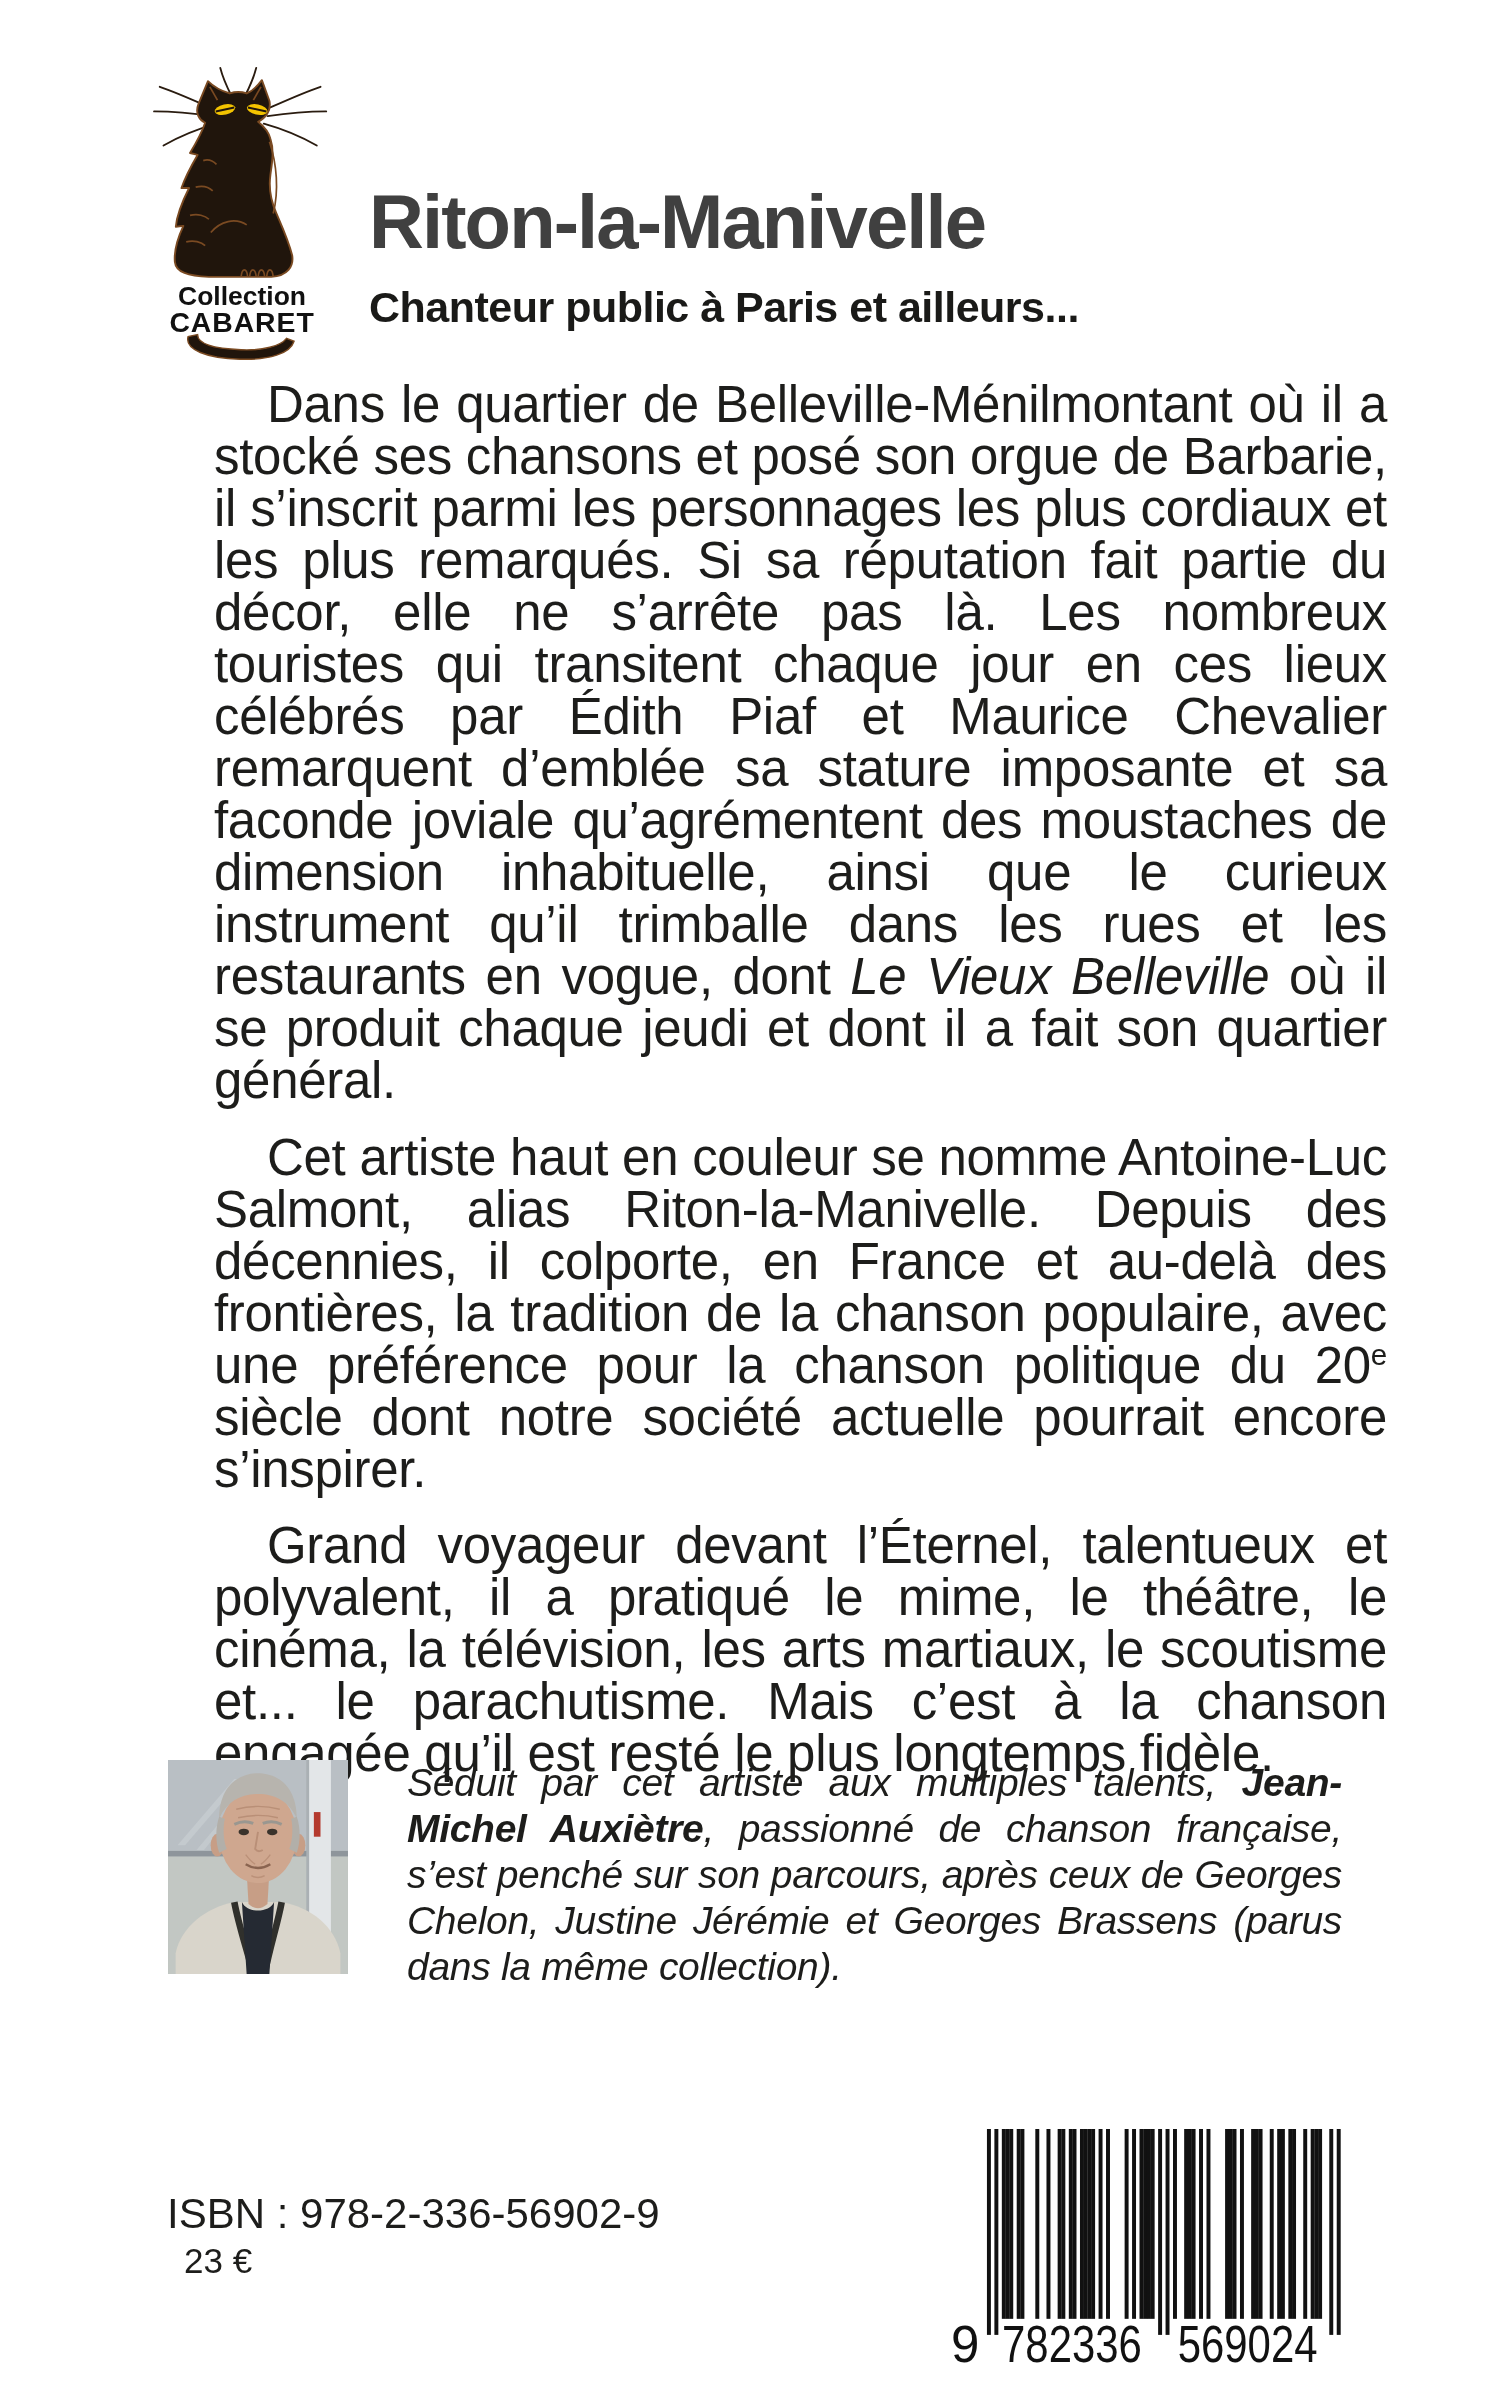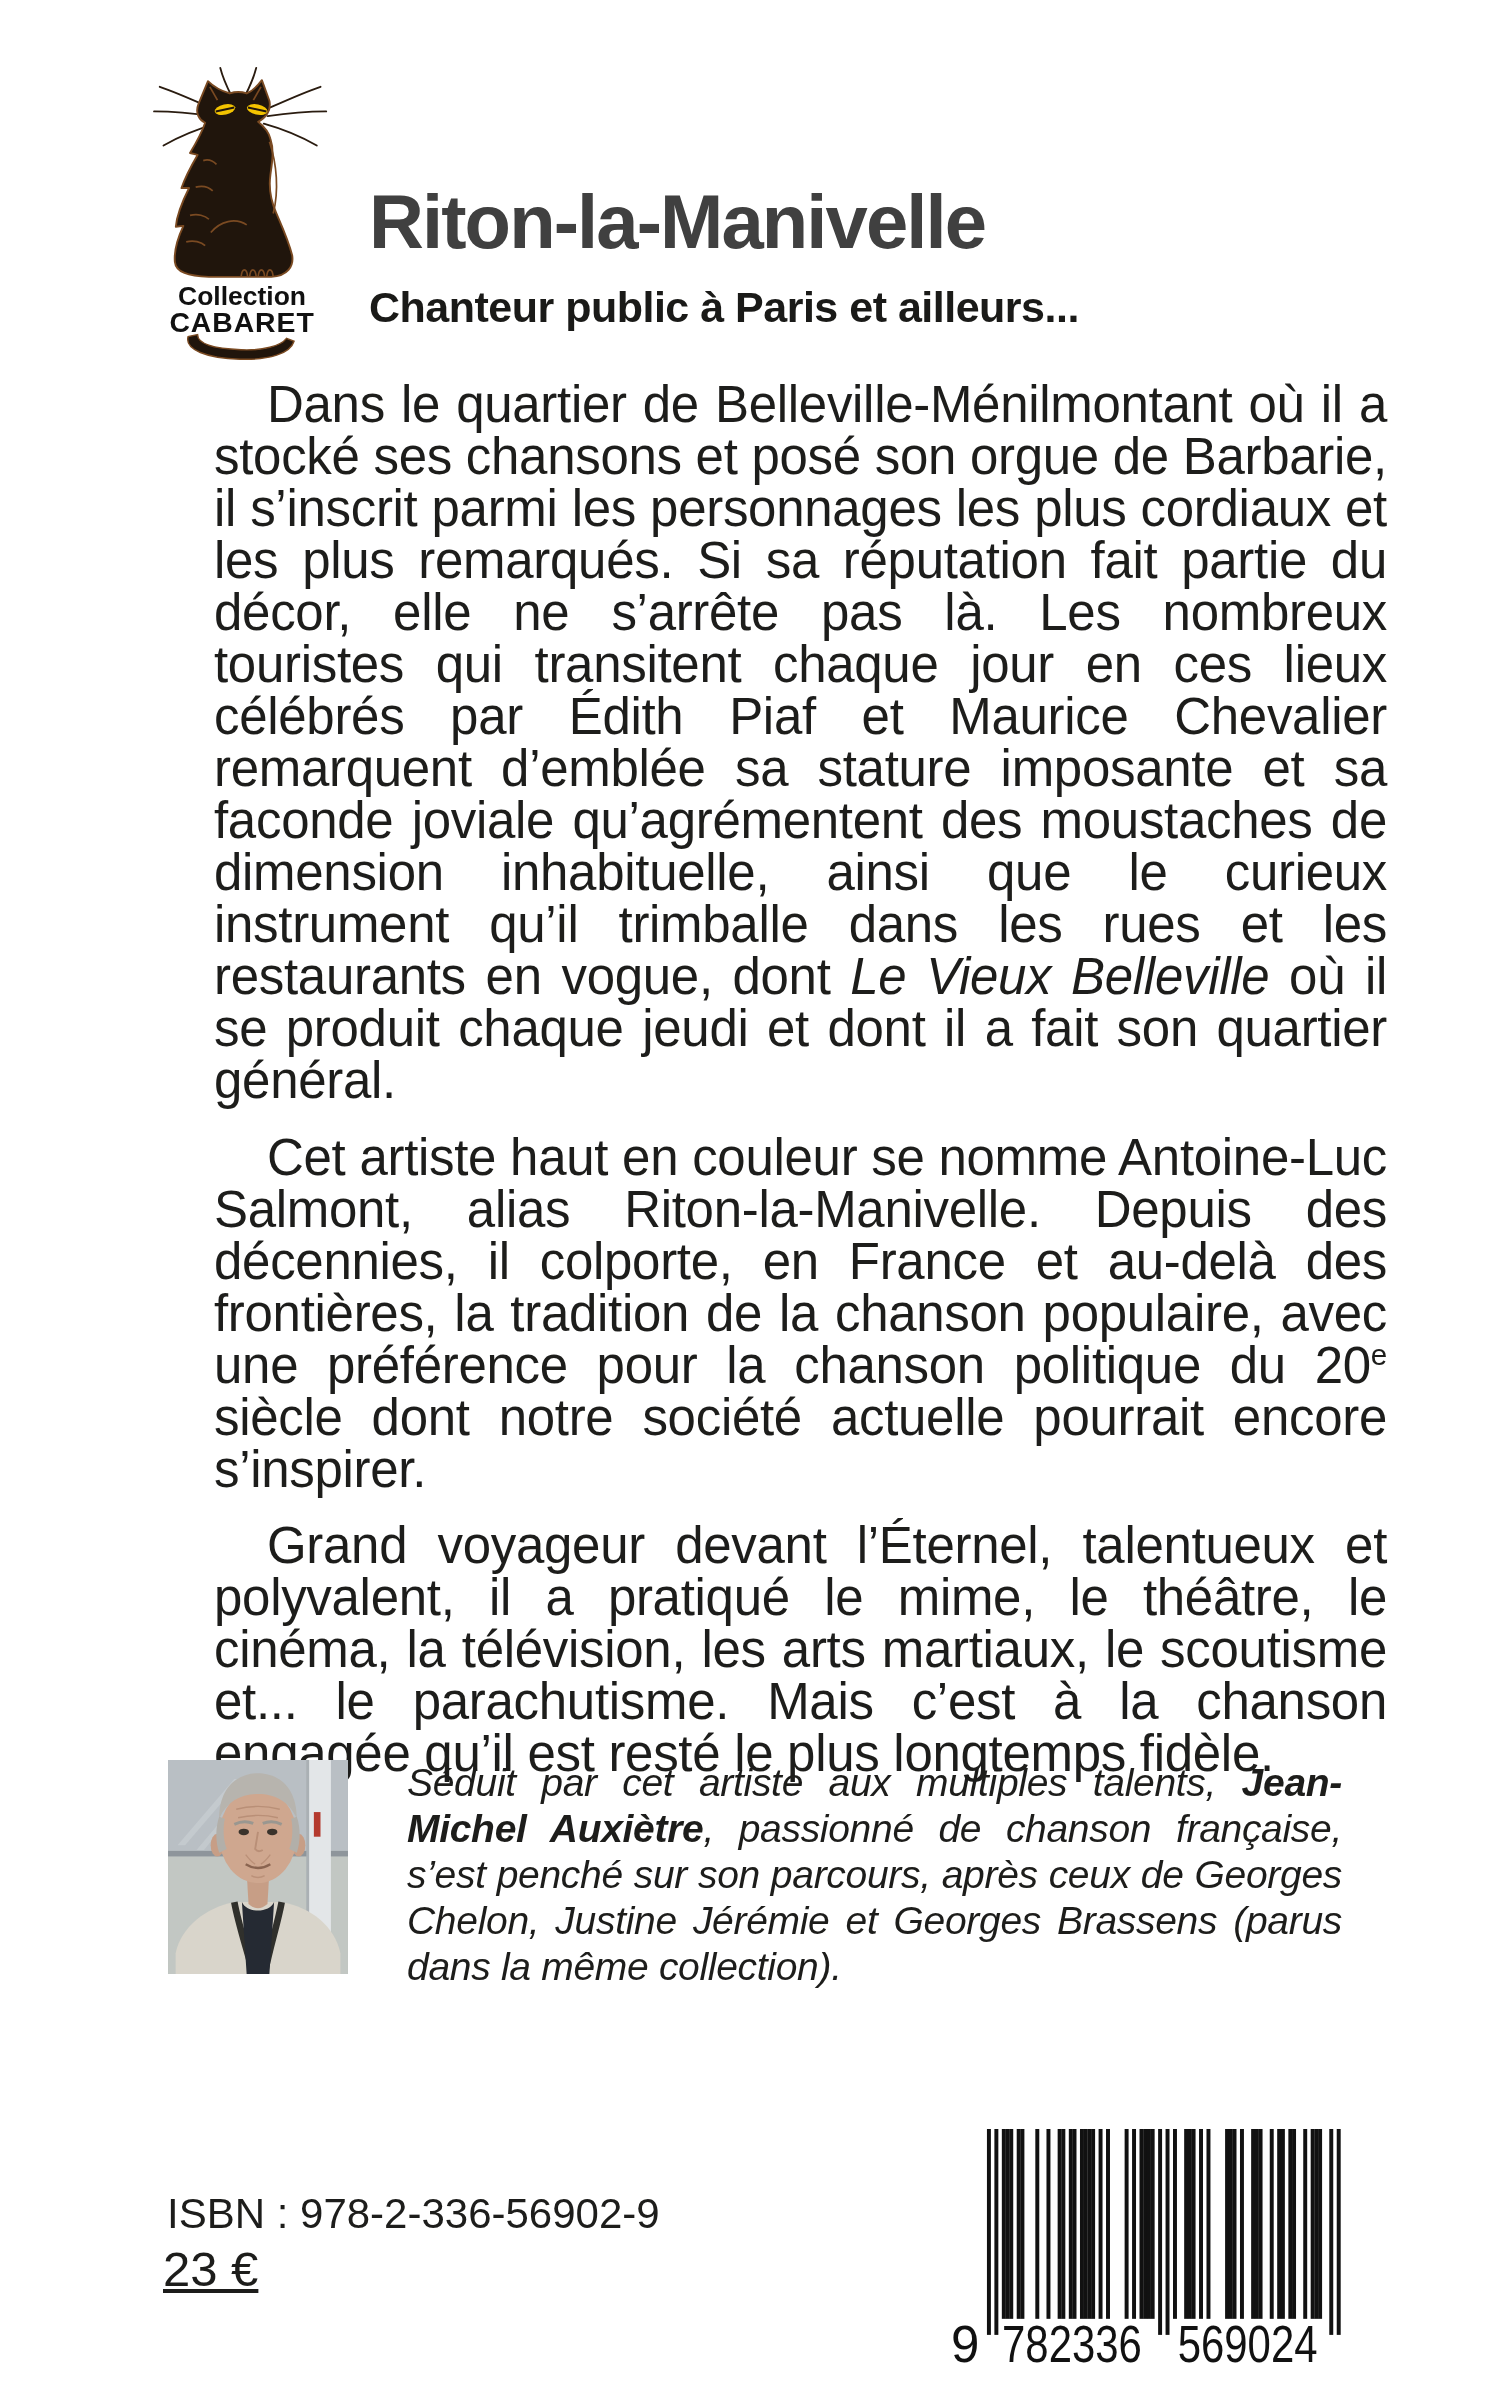--- a/index.html
+++ b/index.html
@@ -30,21 +30,21 @@
   .author-note{
     position:absolute;left:407px;top:1744px;width:935px;
     font-size:39px;line-height:46px;font-style:italic;text-align:justify;
     letter-spacing:-0.3px;
     margin-top:16px;
   }
   .author-note b{font-weight:bold;}
   
   .cover-credits{position:absolute;left:167px;top:2082px;font-size:34px;line-height:37px;}
   .isbn-line{position:absolute;left:167px;top:2190px;font-size:42px;}
-  .price{position:absolute;left:163px;top:2241px;font-size:49px;text-decoration:underline;}
+  .price{position:absolute;left:184px;top:2241px;font-size:35px;}
   .barcode{position:absolute;left:949px;top:2129px;width:397px;height:238px;}
   .barcode text{font-family:"Liberation Sans",sans-serif;fill:#111;}
 </style>
 </head>
 <body>
 
 <div class="page">
 
   <div class="logo">
     <svg viewBox="0 0 195 314" width="185" height="297">

